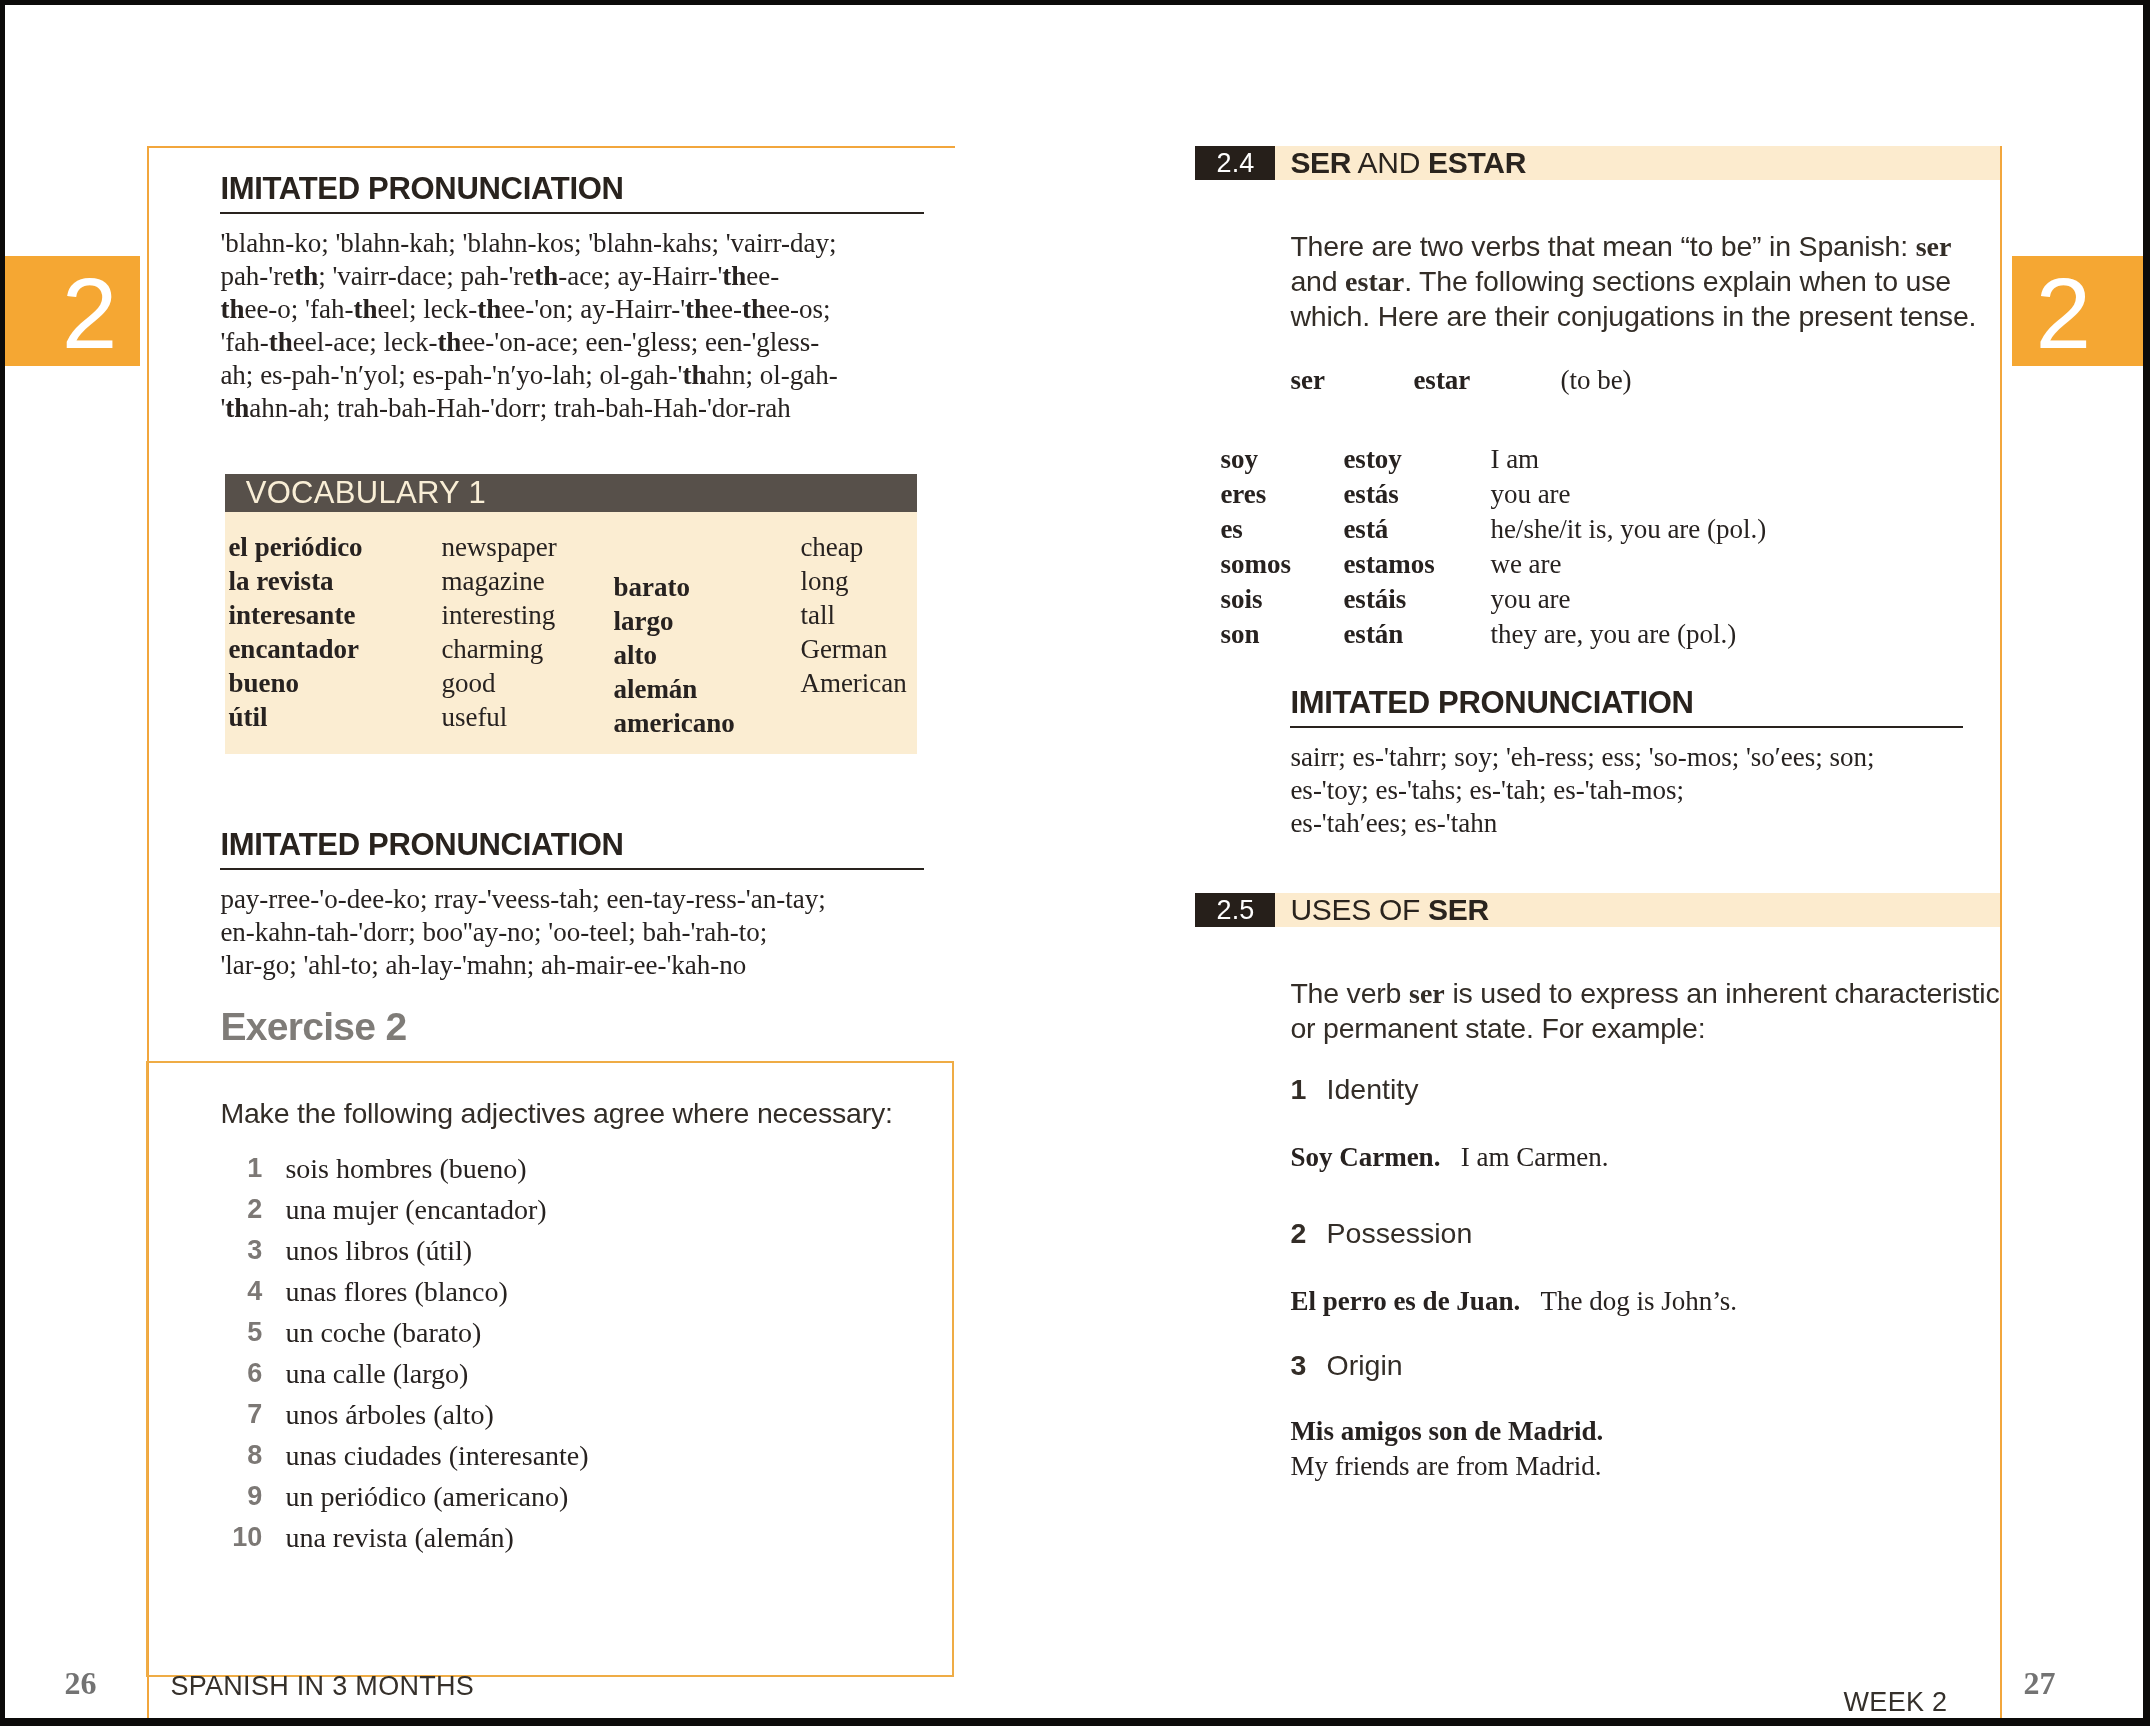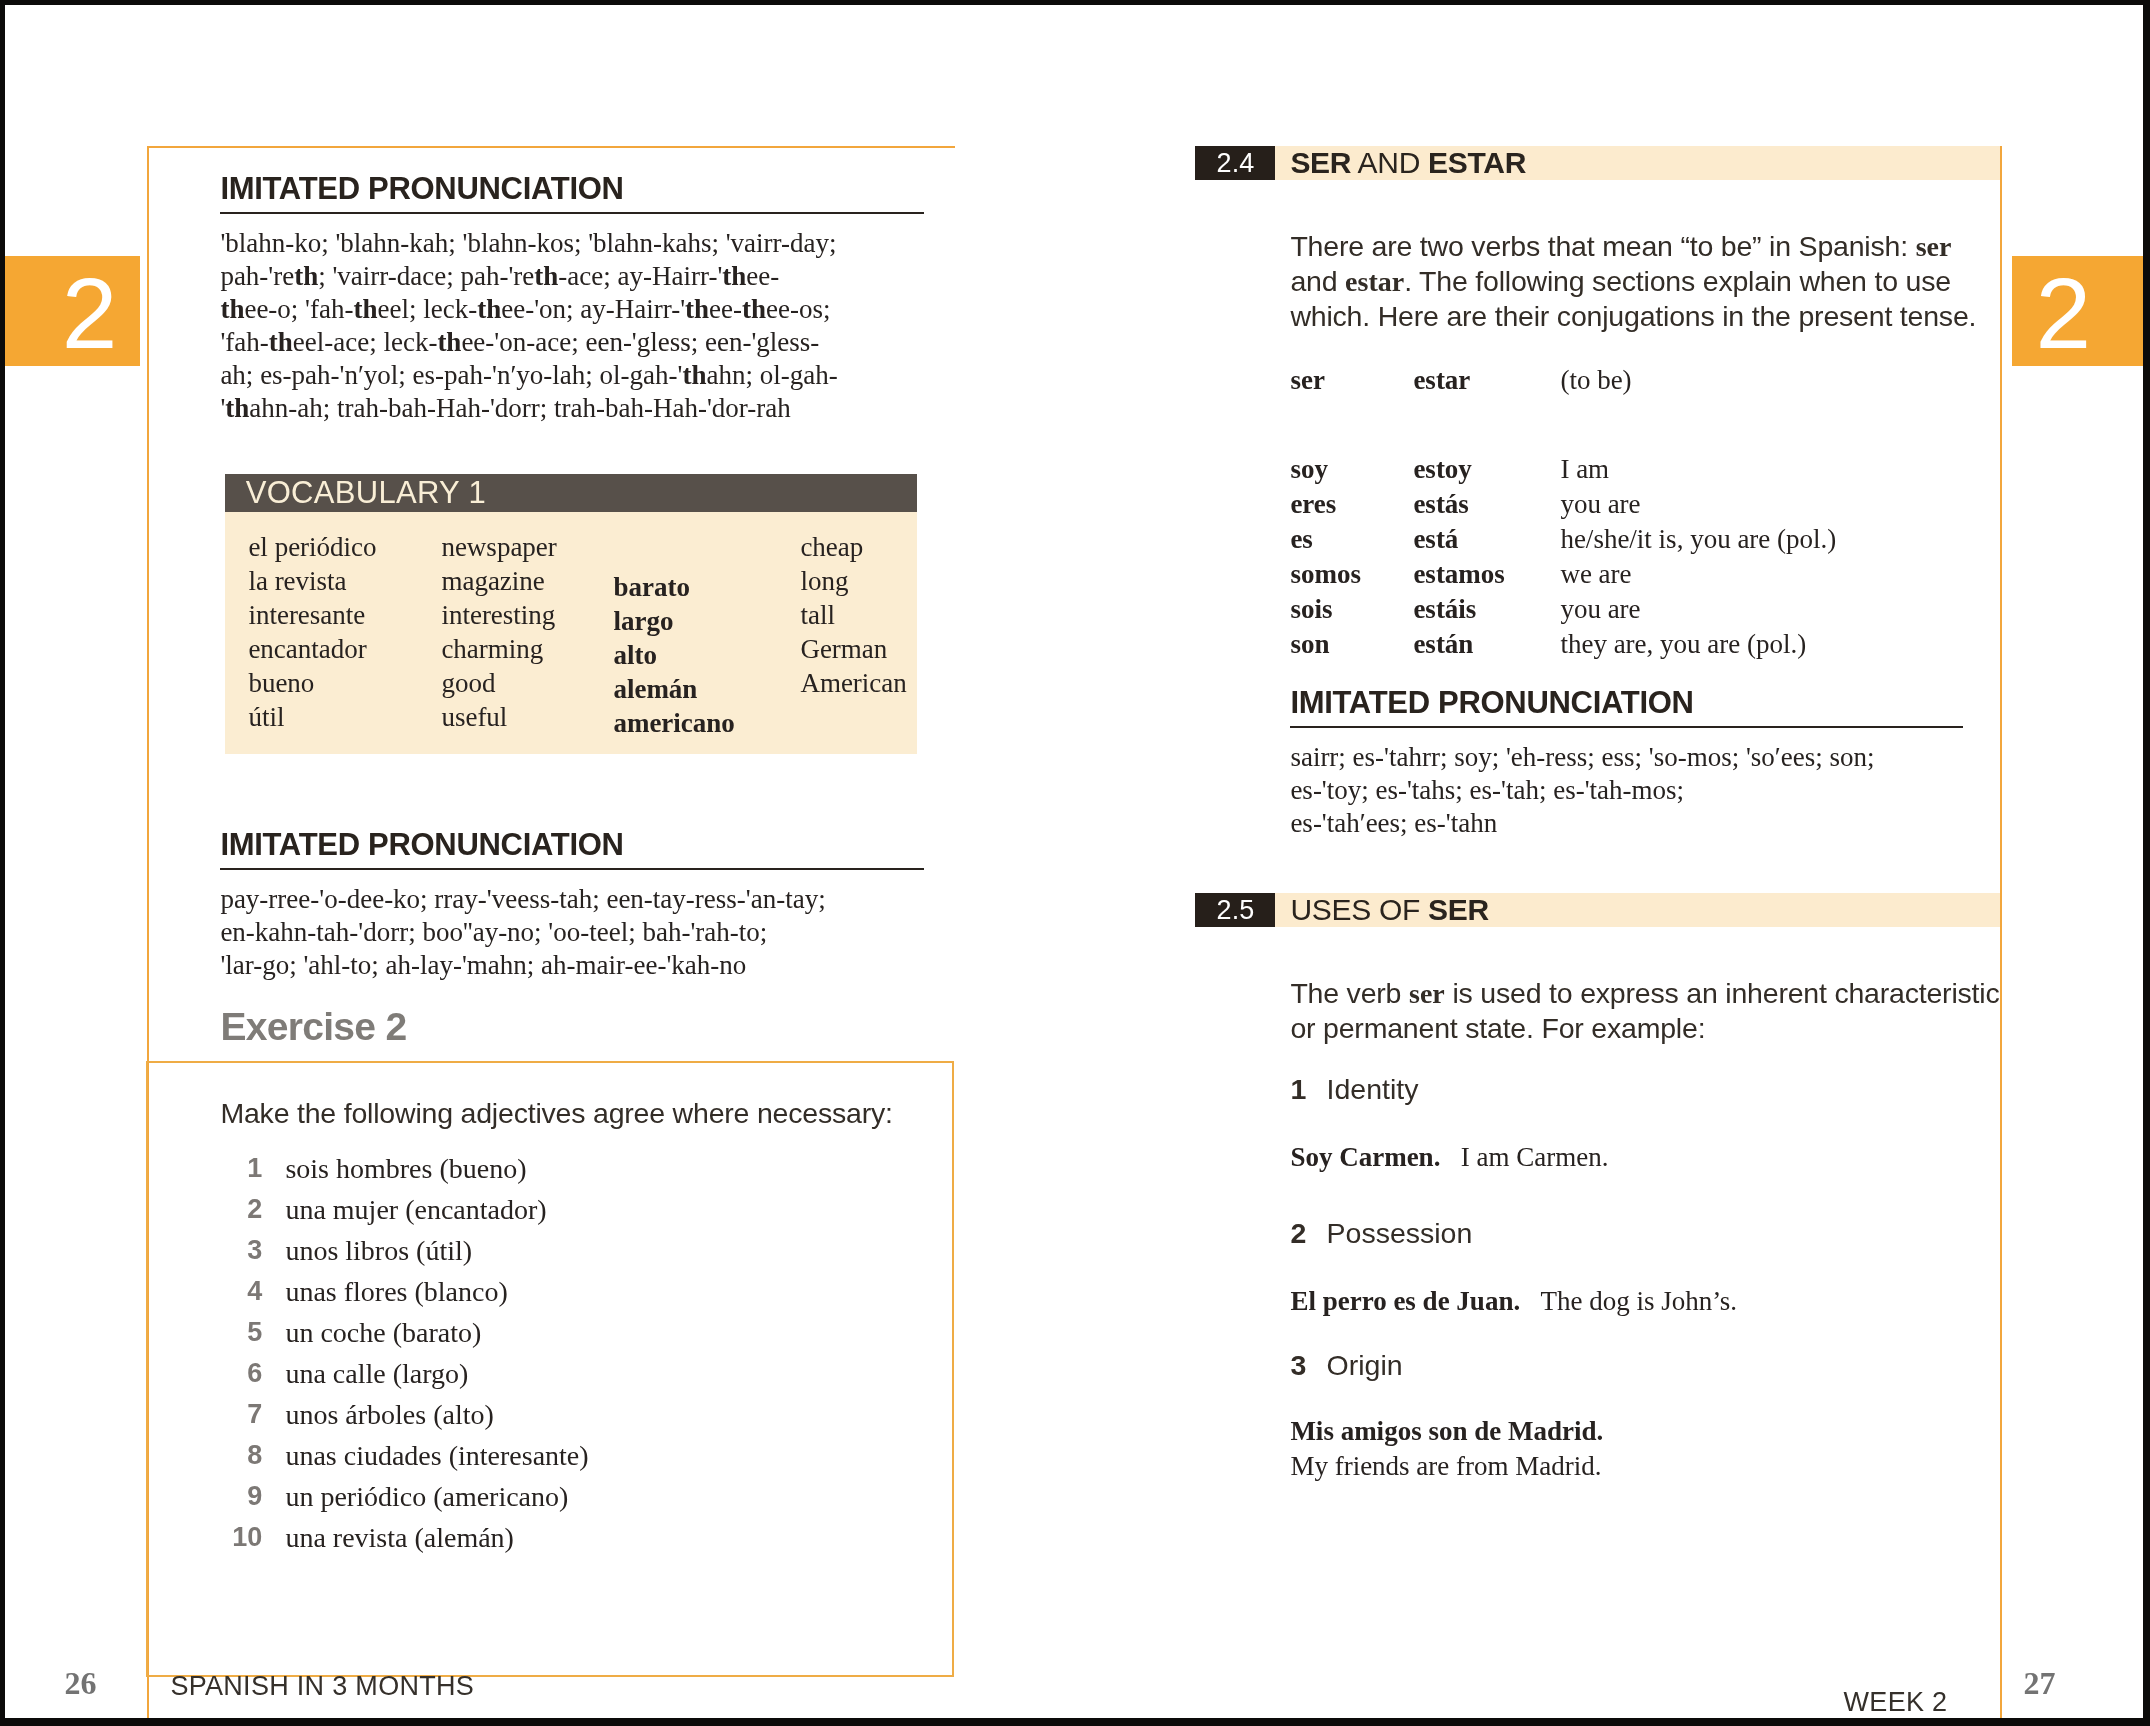--- a/index.html
+++ b/index.html
@@ -36,33 +36,33 @@
             color:#2a241e;letter-spacing:-0.3px;white-space:nowrap;}
   .bartitle .b{font-weight:700;}
 
   
   #vocab{position:absolute;left:220px;top:469px;width:692px;}
   #vocab .vhead{height:38px;background:#57504A;color:#F9EED6;font:400 31px/38px "Liberation Sans",sans-serif;
                 padding-left:20.3px;letter-spacing:0.3px;}
   #vocab .vbody{background:#FBEDD2;padding:17.6px 0 20.3px 0;}
   .vrow{position:relative;height:34px;font:27px/34px "Liberation Serif",serif;color:#272220;}
   .vrow span{position:absolute;white-space:nowrap;}
-  .v1{left:23px;font-weight:400;}
+  .v1{left:3px;font-weight:700;}
   .v2{left:216px;}
   .v3{left:388px;font-weight:700;margin-top:40px;}
   .v4{left:575px;}
 
   
   .crow{position:relative;height:35px;width:705px;font:27px/35px "Liberation Serif",serif;color:#272220;}
   .crow span{position:absolute;white-space:nowrap;}
   .c1{left:0;font-weight:700;}
   .c2{left:123px;font-weight:700;}
   .c3{left:270px;}
   #conj-head{position:absolute;left:1285px;top:358px;}
-  #conj-rows{position:absolute;left:1285px;top:437px;margin-top:10px;}
+  #conj-rows{position:absolute;left:1215px;top:437px;}
 
   
   #ex-title{position:absolute;left:215px;top:1000px;font:700 39px "Liberation Sans",sans-serif;
             color:#7f7c78;letter-spacing:-0.7px;}
   #ex-box{position:absolute;left:141px;top:1056px;width:808px;height:616px;border:2px solid #EFAC45;box-sizing:border-box;}
   #ex-intro{position:absolute;left:72px;top:34px;font:28.5px "Liberation Sans",sans-serif;color:#332d27;letter-spacing:-0.2px;white-space:nowrap;}
   #ex-list{position:absolute;left:0;top:85px;width:100%;}
   .xrow{position:relative;height:41px;font:28px/41px "Liberation Serif",serif;color:#272220;}
   .xrow span{white-space:nowrap;}
   .xnum{position:absolute;left:0;width:114px;text-align:right;font:700 27px/41px "Liberation Sans",sans-serif;color:#7c7875;}

